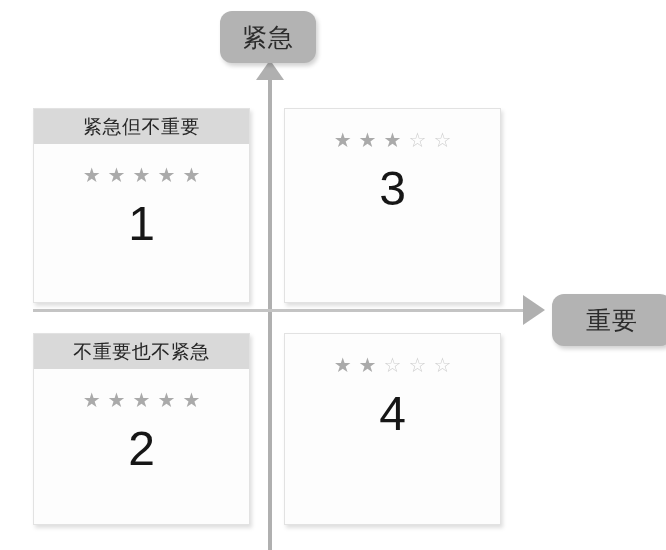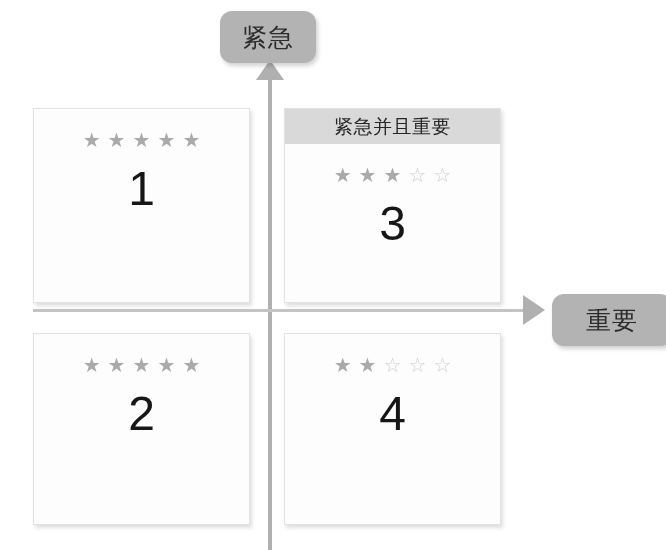--- a/index.html
+++ b/index.html
@@ -143,47 +143,48 @@
 <div class="axis-v-line"></div>
 <div class="axis-v-head"></div>
 <div class="axis-h-line"></div>
 <div class="axis-h-head"></div>
 
 <div class="pill pill-urgent">紧急</div>
 
 <div class="pill pill-important">重要</div>
 
 <div class="card card-q1">
+  <div class="card-header">紧急但不重要</div>
   <div class="card-body">
     <div class="stars">
         <span class="star">★</span>
         <span class="star">★</span>
         <span class="star">★</span>
         <span class="star">★</span>
         <span class="star">★</span>
       </div>
     <div class="card-number">1</div>
   </div>
 </div>
 
 <div class="card card-q3">
-  <div class="card-header">紧急并且重要</div>
   <div class="card-body">
     <div class="stars">
         <span class="star">★</span>
         <span class="star">★</span>
         <span class="star">★</span>
         <span class="star empty">☆</span>
         <span class="star empty">☆</span>
       </div>
     <div class="card-number">3</div>
   </div>
 </div>
 
 <div class="card card-q2">
+  <div class="card-header">不重要也不紧急</div>
   <div class="card-body">
     <div class="stars">
         <span class="star">★</span>
         <span class="star">★</span>
         <span class="star">★</span>
         <span class="star">★</span>
         <span class="star">★</span>
       </div>
     <div class="card-number">2</div>
   </div>

